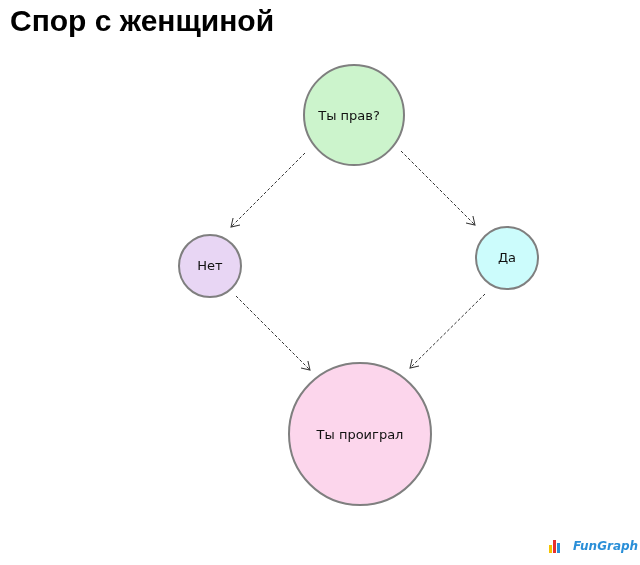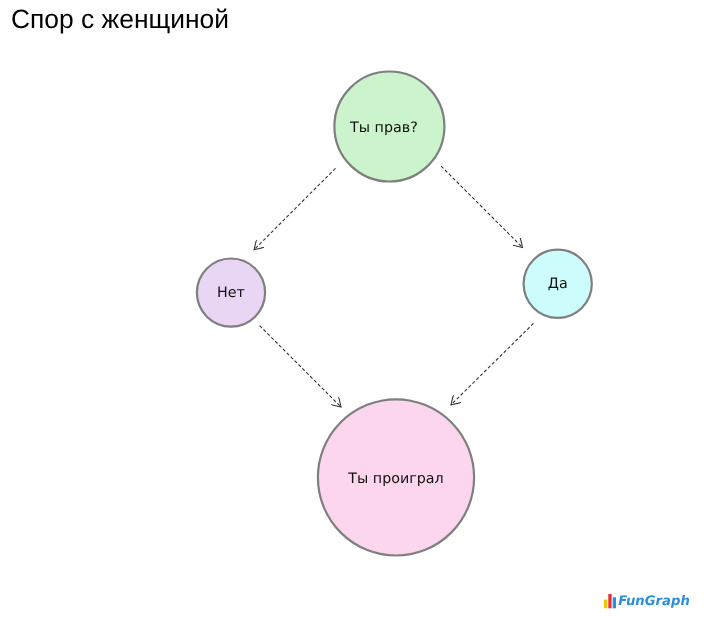--- a/index.html
+++ b/index.html
@@ -1,20 +1,20 @@
 <!DOCTYPE html>
 <html><head>
 <meta charset="utf-8">
 <style>
   html, body { margin:0; padding:0; background:#ffffff; }
   body { width:640px; height:565px; position:relative; overflow:hidden; font-family:"Liberation Sans", sans-serif; }
-  .title { position:absolute; left:10px; top:4px; font-size:24px; font-weight:normal; color:#000; letter-spacing:0px; }
+  .title { position:absolute; left:10px; top:4px; font-size:30px; font-weight:bold; color:#000; letter-spacing:0px; }
   svg.diagram { position:absolute; left:0; top:0; }
   .node-label { font-family:"DejaVu Sans", sans-serif; font-size:13px; fill:#111; }
-  .logo { position:absolute; left:549px; top:539px; display:flex; align-items:flex-start; gap:2px; }
+  .logo { position:absolute; left:549px; top:539px; display:flex; align-items:flex-start; gap:13px; }
   .logo .bars { display:flex; align-items:flex-end; gap:1px; height:14px; }
   .logo .bar { width:3px; display:inline-block; }
   .logo .txt { font-family:"DejaVu Sans", sans-serif; font-weight:bold; font-size:12px; color:#2a8fd8; font-style:italic; line-height:14px; }
 </style>
 </head>
 <body>
 
 <div class="title">Спор с женщиной</div>
 
 <svg class="diagram" width="640" height="565">

